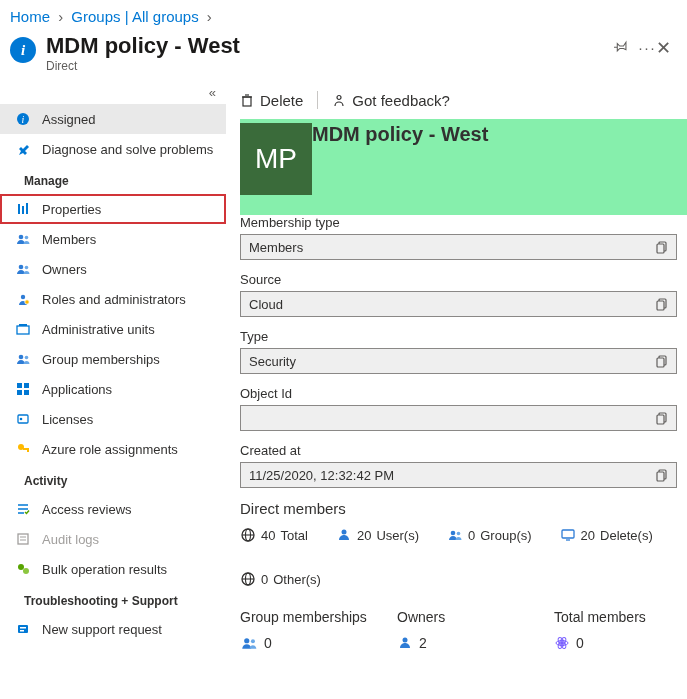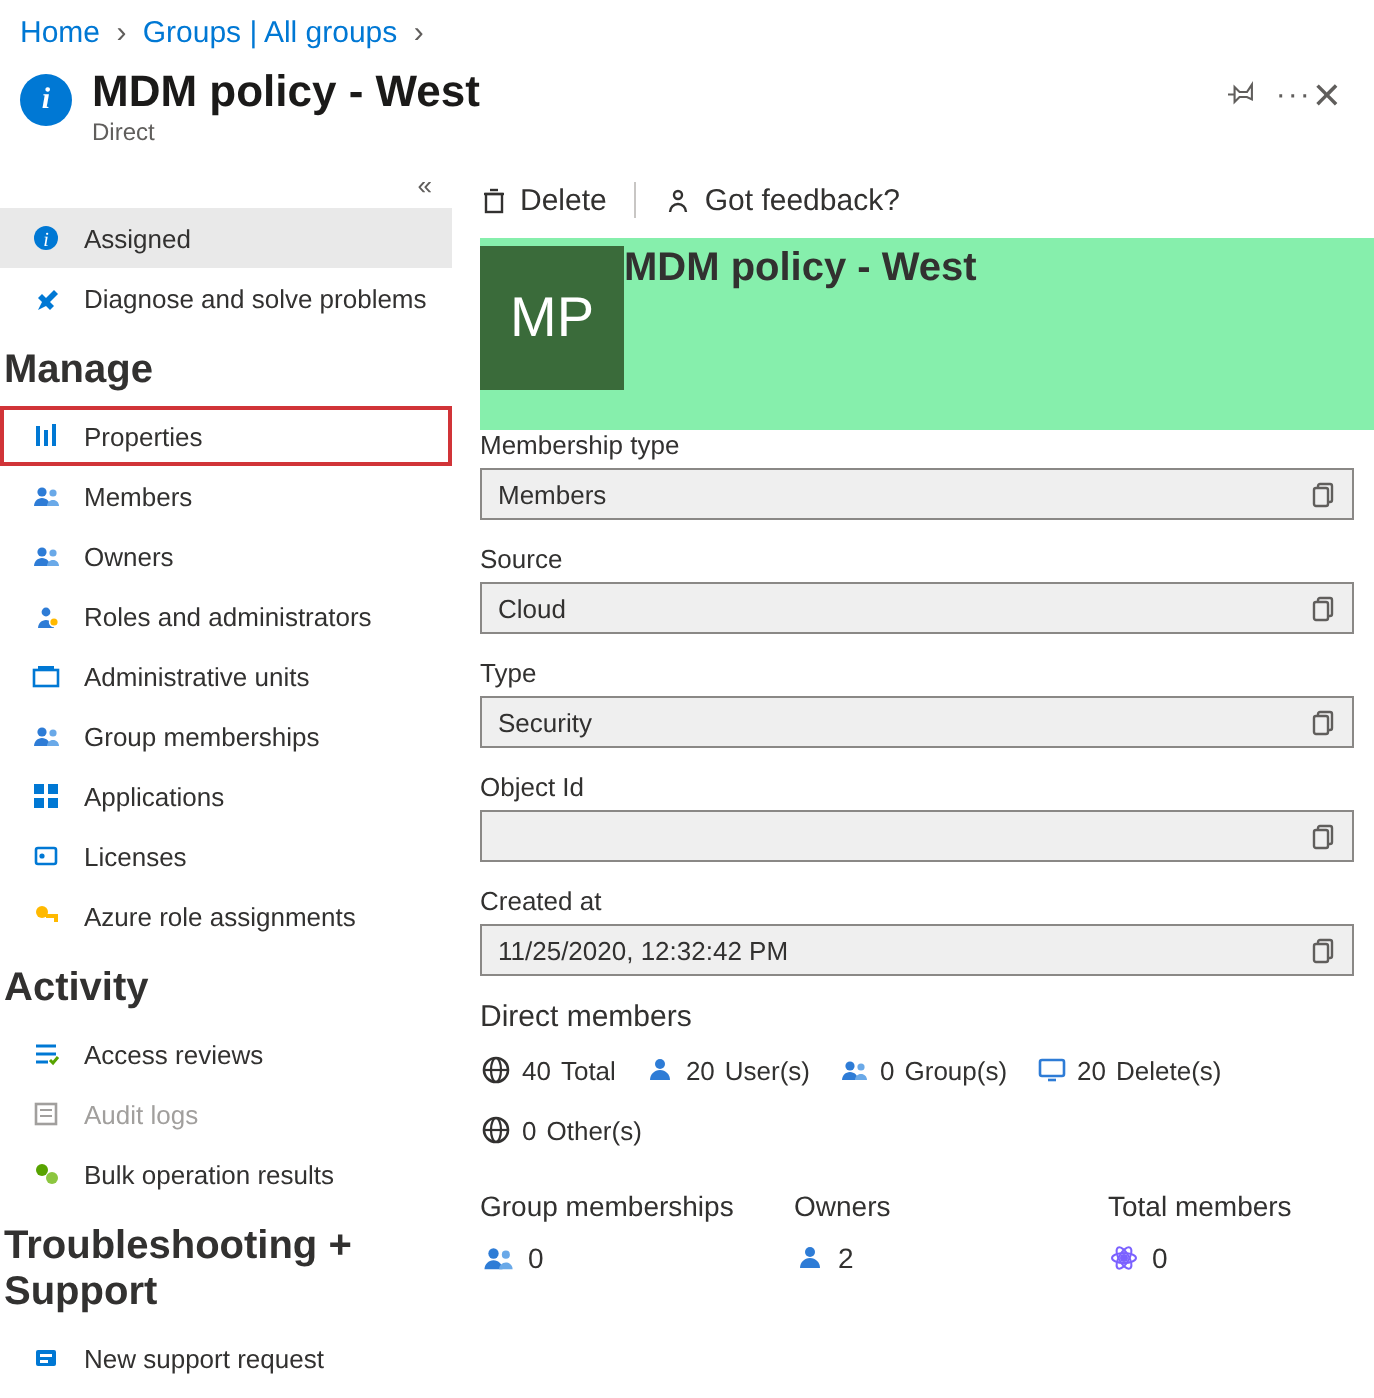--- a/index.html
+++ b/index.html
@@ -52,21 +52,21 @@
     cursor: pointer;
     font-size: 13px;
     color: #323130;
     min-height: 30px;
   }
   .nav-item.selected { background: #e9e9e9; }
   .nav-item.highlight { outline: 2px solid #d13438; outline-offset: -2px; }
   .nav-item.muted { color: #a19f9d; }
   .nav-item .ic { width: 18px; display:inline-flex; margin-right: 10px; align-items:center; justify-content:center; }
   .nav-section {
-    font-weight: 600; padding: 10px 10px 6px 2px; font-size: 20px; color:#323130;
+    font-weight: 600; padding: 10px 10px 6px 24px; font-size: 12px; color:#323130;
   }
   
   .main { flex: 1; padding: 0 0 10px 14px; min-width:0;}
   .toolbar {
     display: flex; align-items: center; gap: 8px;
     padding: 8px 13px 10px 0;
     font-size: 15px;
     color: #323130;
   }
   .toolbar .tbtn { display: flex; align-items: center; gap: 6px; cursor: pointer; color:#323130;}
@@ -85,21 +85,21 @@
   .field { margin-bottom: 12px; padding-right:10px;}
   .field-label { font-size: 13px; margin-bottom: 4px; color:#323130;}
   .field-val {
     display: flex; align-items: center;
     border: 1px solid #8a8886; background: #efefef;
     height: 26px; padding: 0 8px; font-size: 13px; color:#323130;
     justify-content: space-between;
   }
   .field-val .copy { color:#605e5c; font-size:13px; cursor:pointer;}
   .section-title { font-size: 15px; margin: 12px 0 10px 0; color:#323130;}
-  .stats { display:flex; gap:14px; flex-wrap:wrap; font-size:13px; align-items:center; padding-right:22px;}
+  .stats { display:flex; gap:28px; flex-wrap:wrap; font-size:13px; align-items:center; padding-right:22px;}
   .stat { display:flex; align-items:center; gap:5px; white-space:nowrap;}
   .stat .sic { display:inline-flex; }
   .bottomrow { display:flex; margin-top:22px; gap:30px; padding-right:6px;}
   .bcol { flex:1; }
   .bcol .lbl { font-size:14px; margin-bottom:10px;}
   .bcol .val { display:flex; align-items:center; gap:6px; font-size:14px;}
   svg { display:block; }
 </style>
 </head>
 <body>

